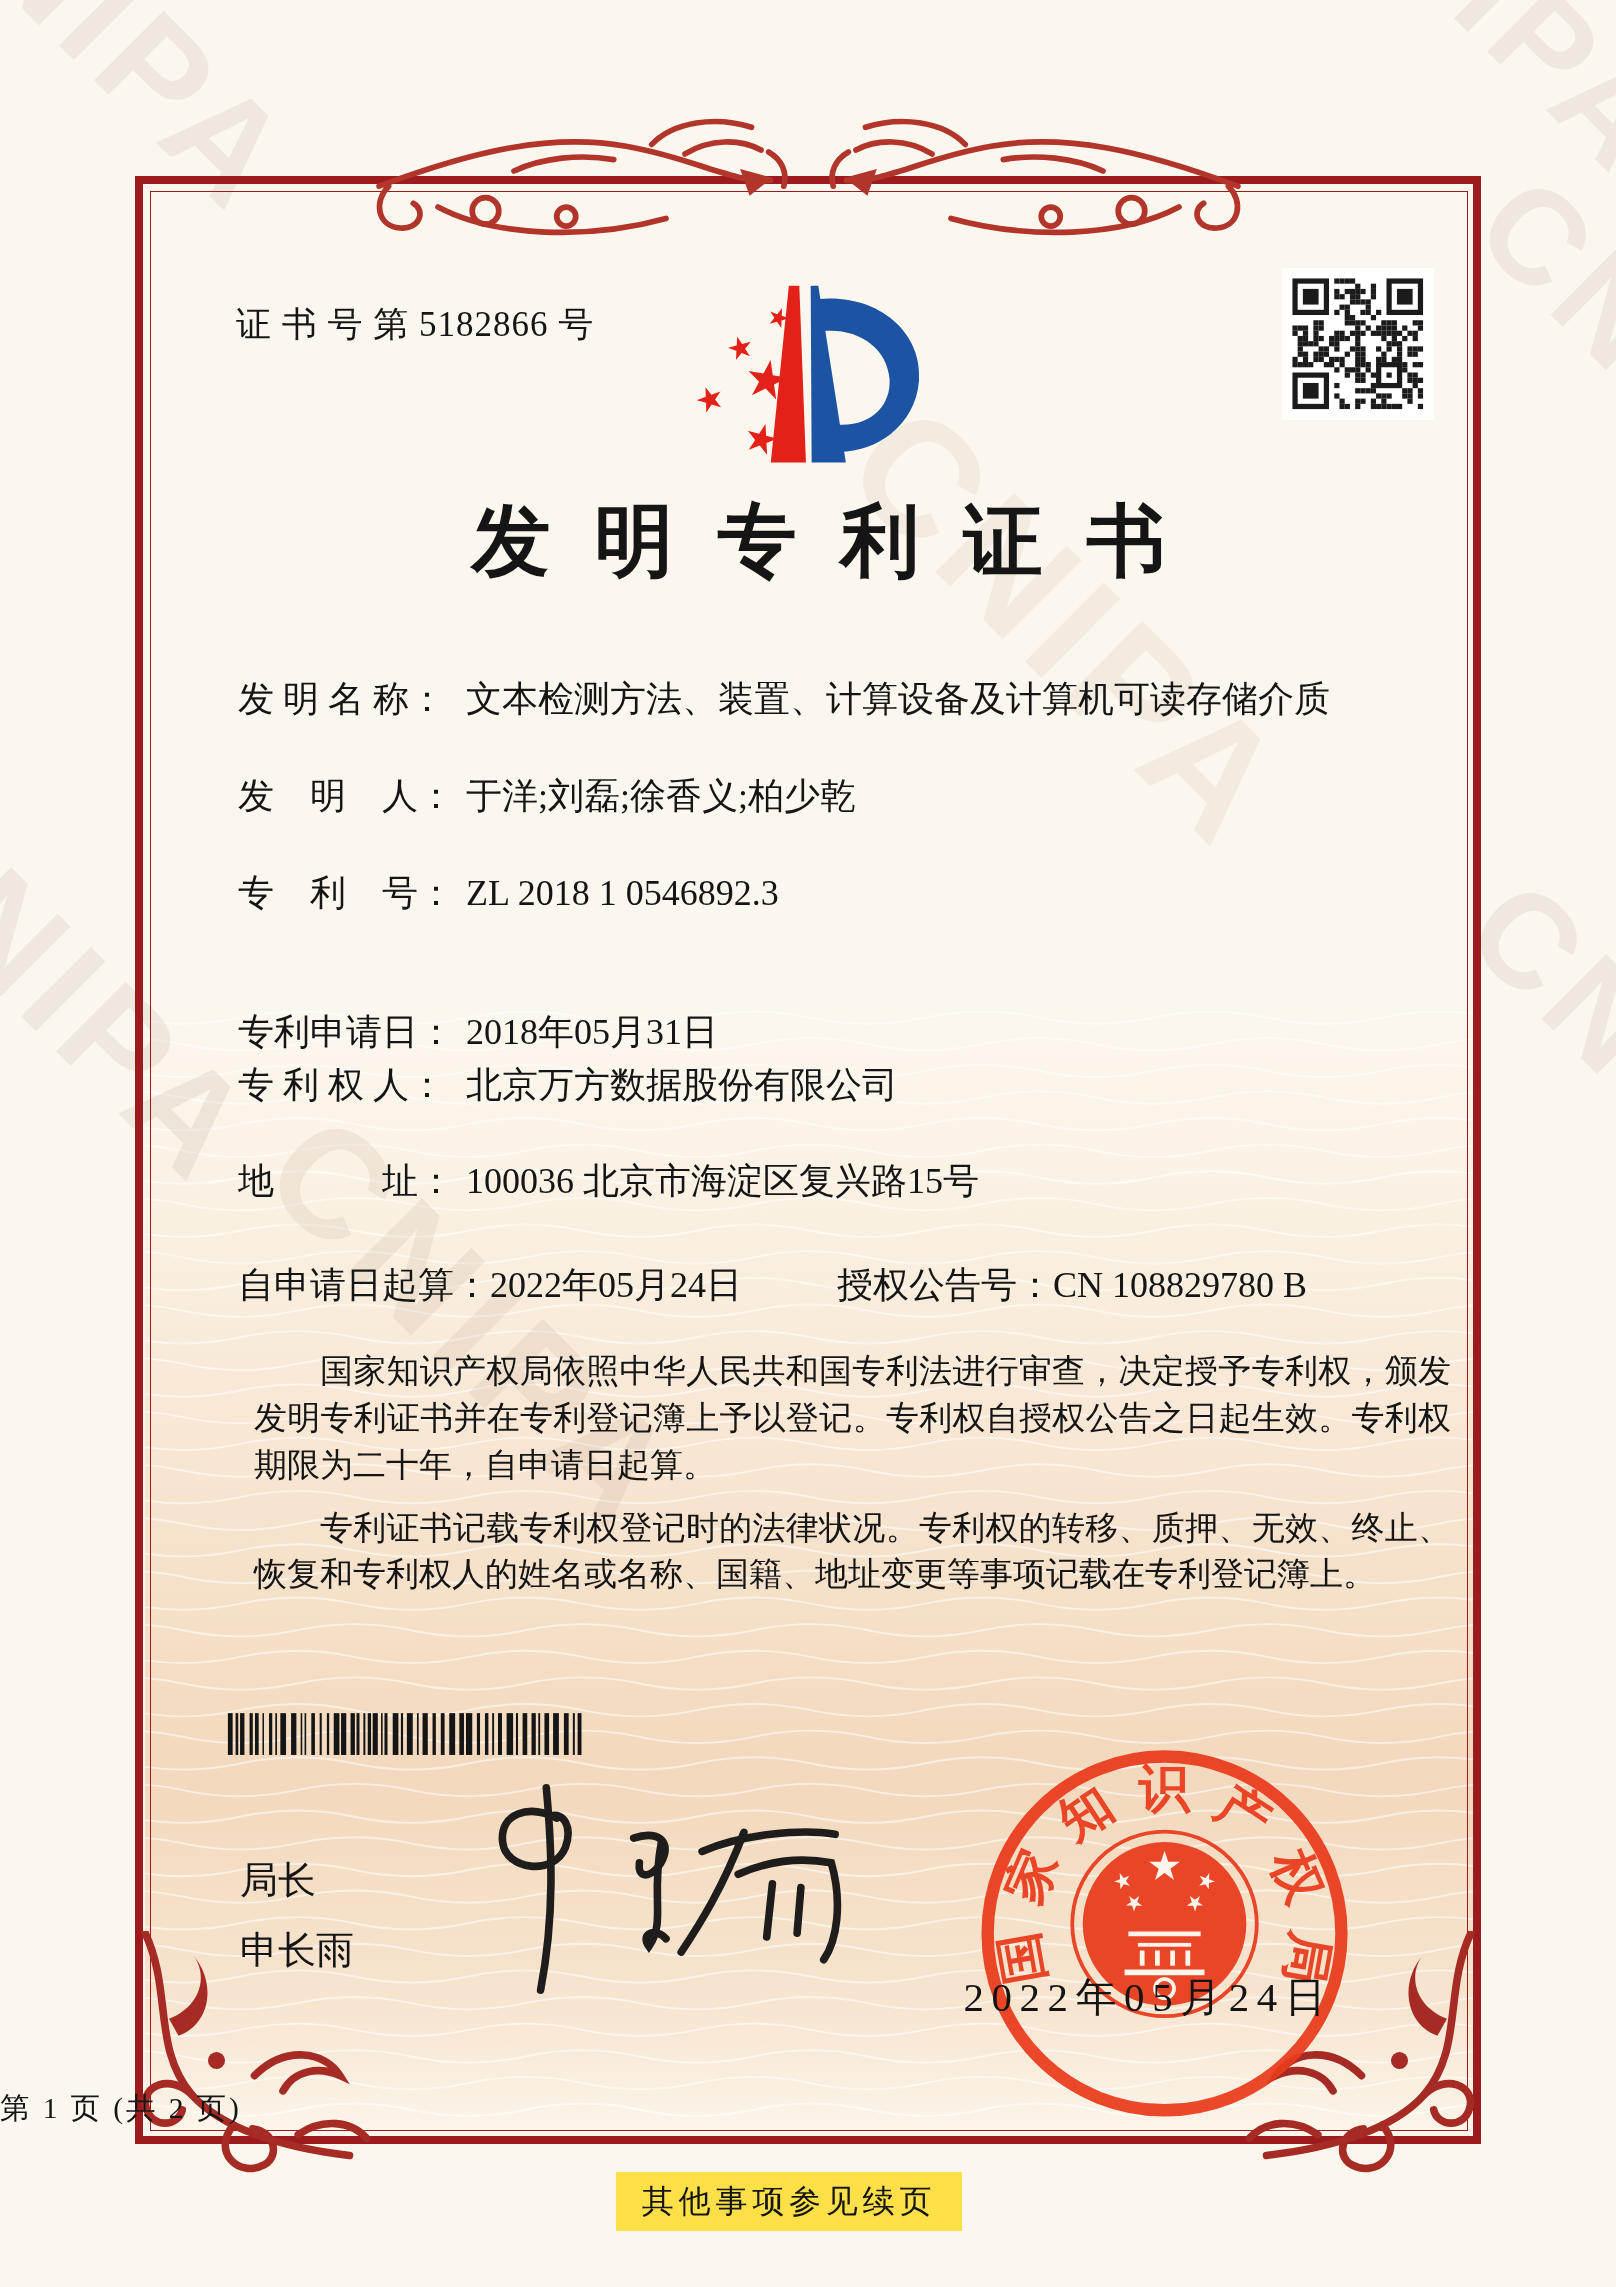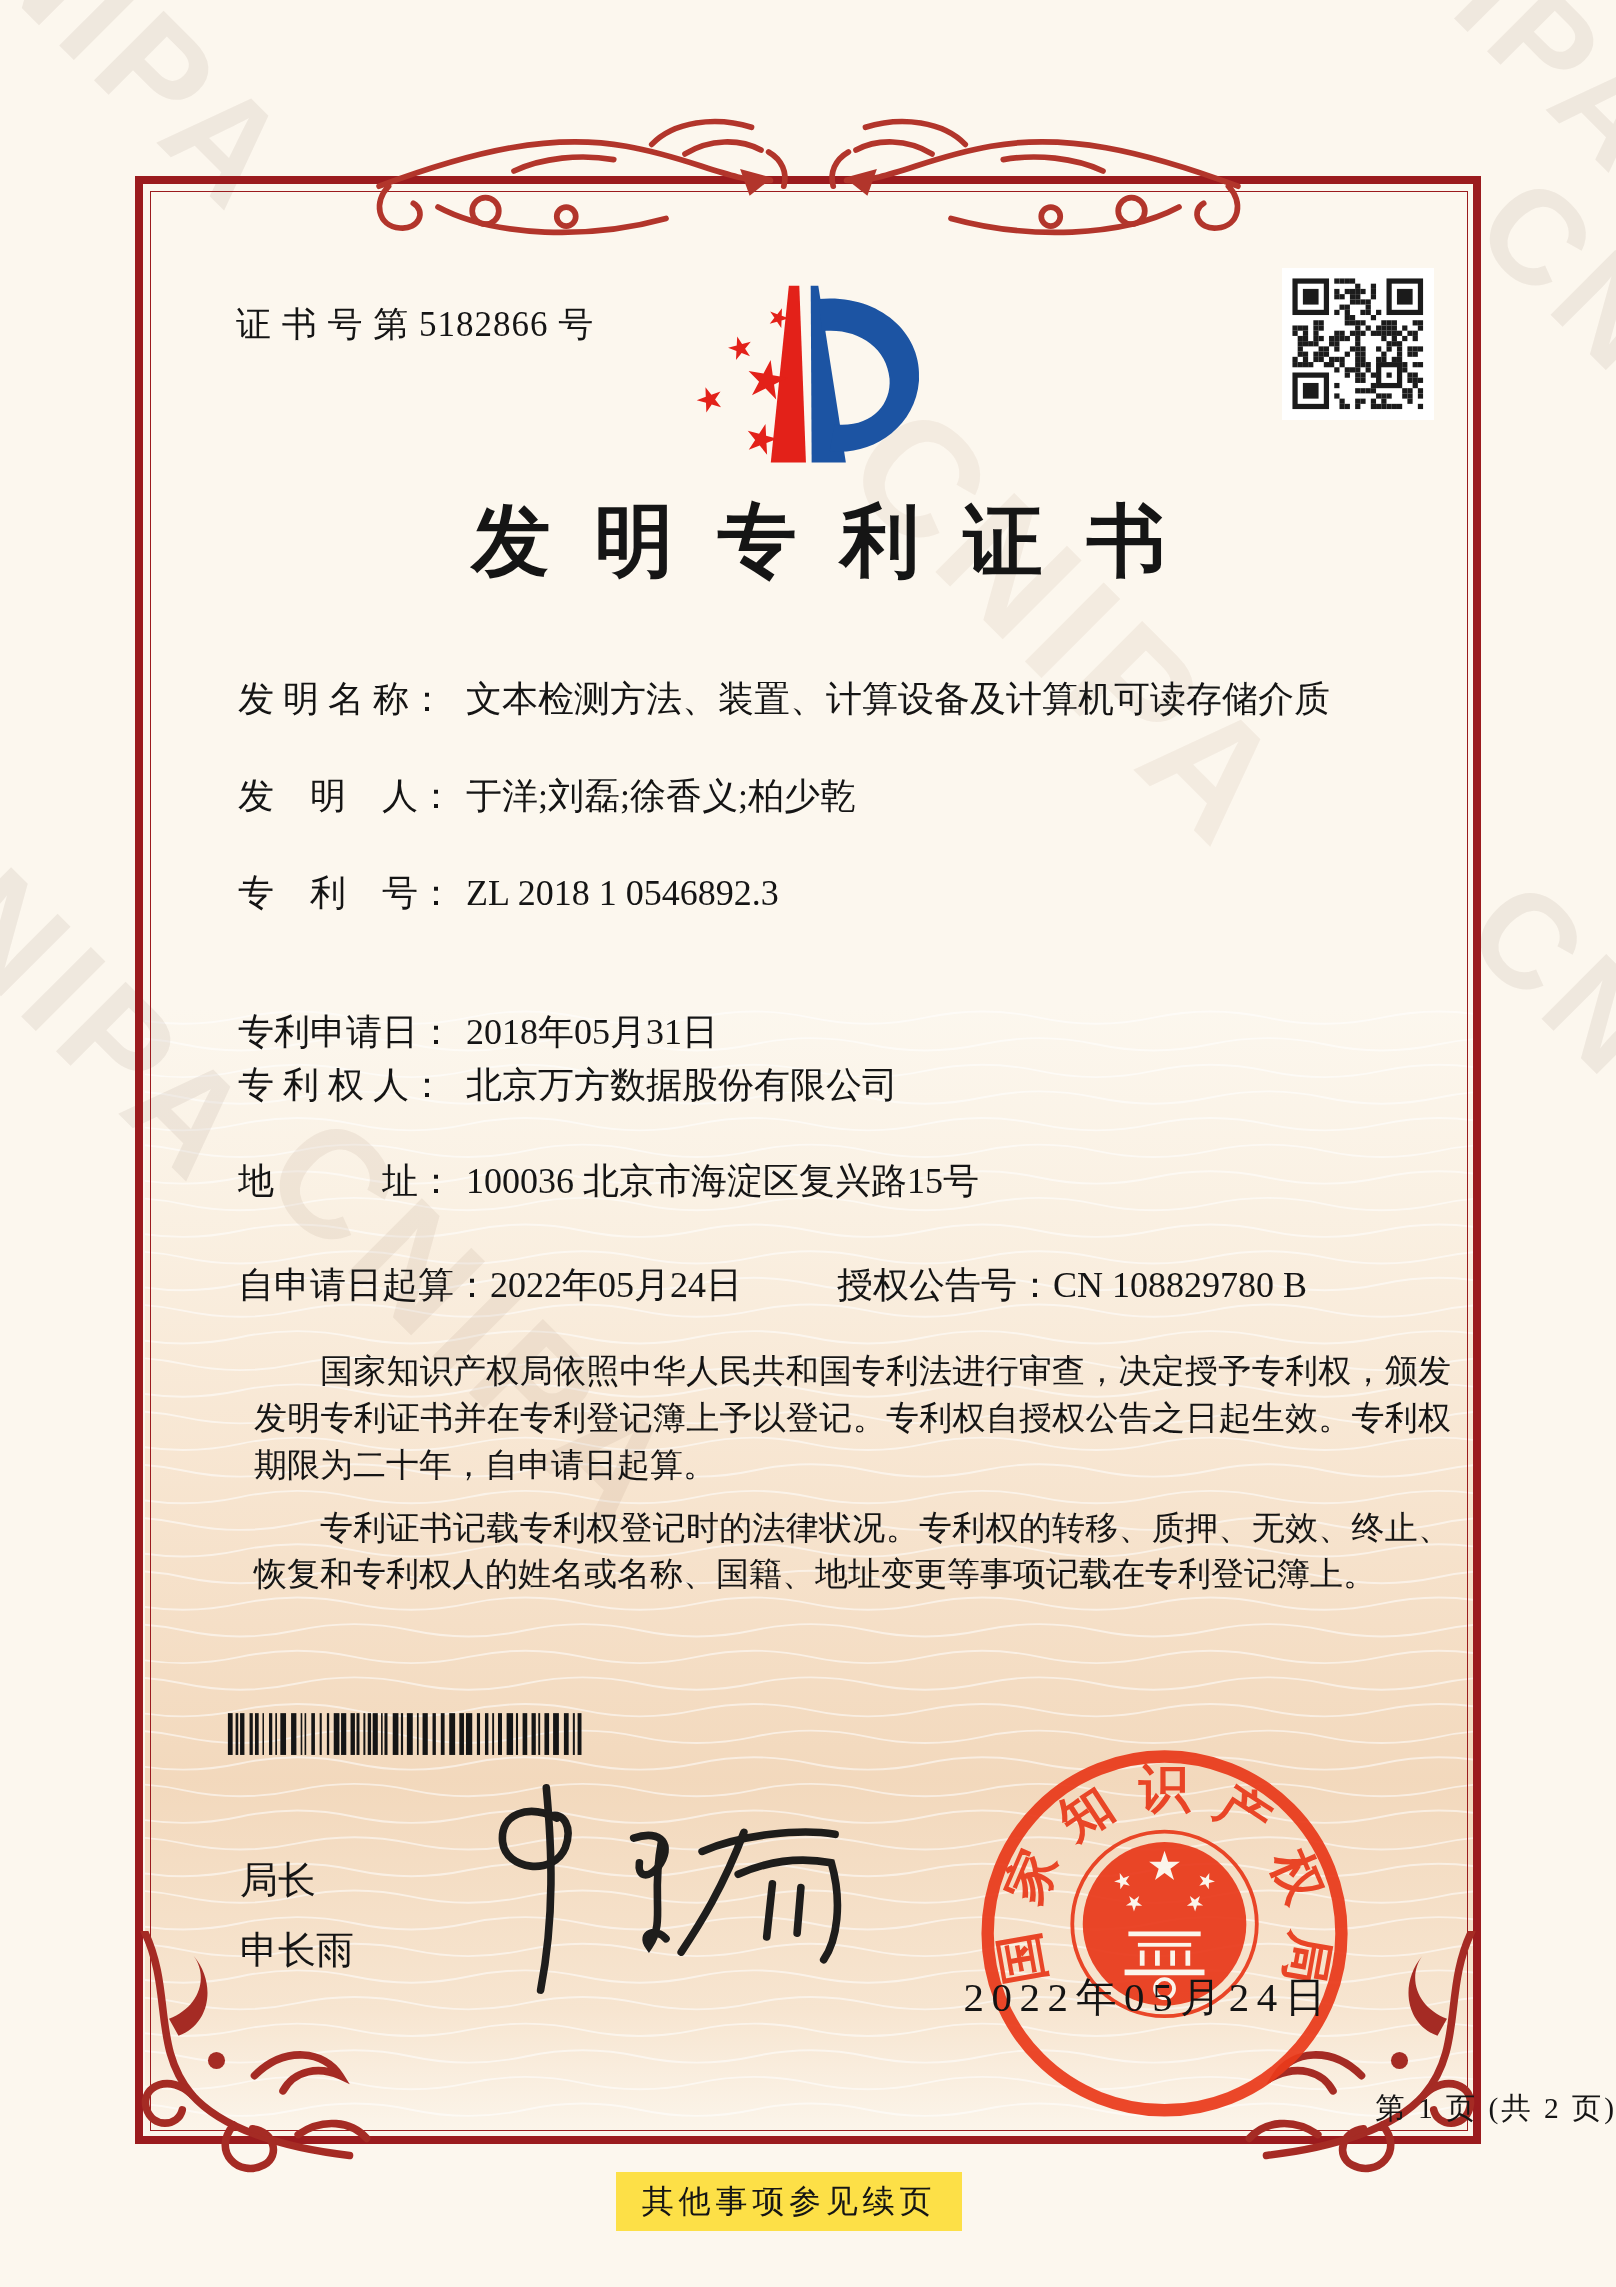--- a/index.html
+++ b/index.html
@@ -33,21 +33,21 @@
   .cert-no{position:absolute;left:236px;top:301px;font-size:35px;letter-spacing:1px;z-index:5;}
   .title{position:absolute;left:0;top:489px;width:100%;text-align:center;font-size:79px;font-weight:bold;
          letter-spacing:44px;padding-left:64px;box-sizing:border-box;z-index:5;}
   .row{position:absolute;left:238px;font-size:36px;z-index:5;white-space:nowrap;}
   .lbl{display:inline-block;min-width:228px;white-space:pre;}
   .grantrow{position:absolute;top:1261px;font-size:36px;z-index:5;white-space:nowrap;}
   .paras{position:absolute;left:238px;top:1332px;width:1229px;font-size:33px;line-height:1.42;
          text-align:justify;z-index:5;}
   .paras p{margin:16px;text-indent:2em;}
   .signer{position:absolute;left:240px;font-size:38px;z-index:6;font-family:"Liberation Sans","DejaVu Sans",sans-serif;font-weight:500;}
-  .pagefoot{position:absolute;left:0;top:2089px;width:100%;text-align:right;font-size:29.5px;letter-spacing:2.9px;z-index:5;}
+  .pagefoot{position:absolute;left:0;top:2089px;width:100%;text-align:left;font-size:29.5px;letter-spacing:2.9px;z-index:5;}
   .contstrip{position:absolute;left:616px;top:2172px;width:346px;height:59px;background:#fde047;z-index:5;
              display:flex;align-items:center;justify-content:center;font-size:32px;letter-spacing:4.8px;}
   svg{display:block;}
 </style>
 </head>
 <body>
 
 <div class="page">
 
   <svg width="0" height="0" style="position:absolute" aria-hidden="true">

